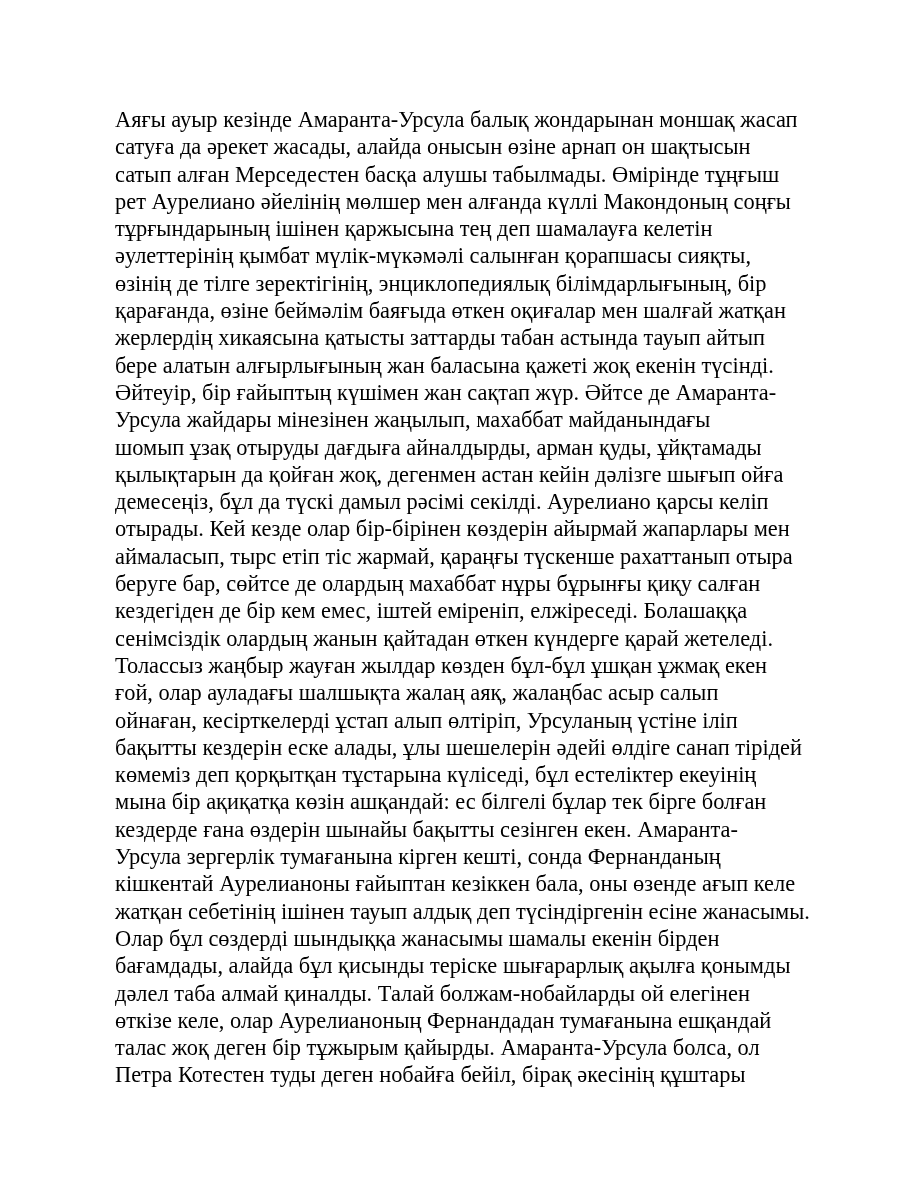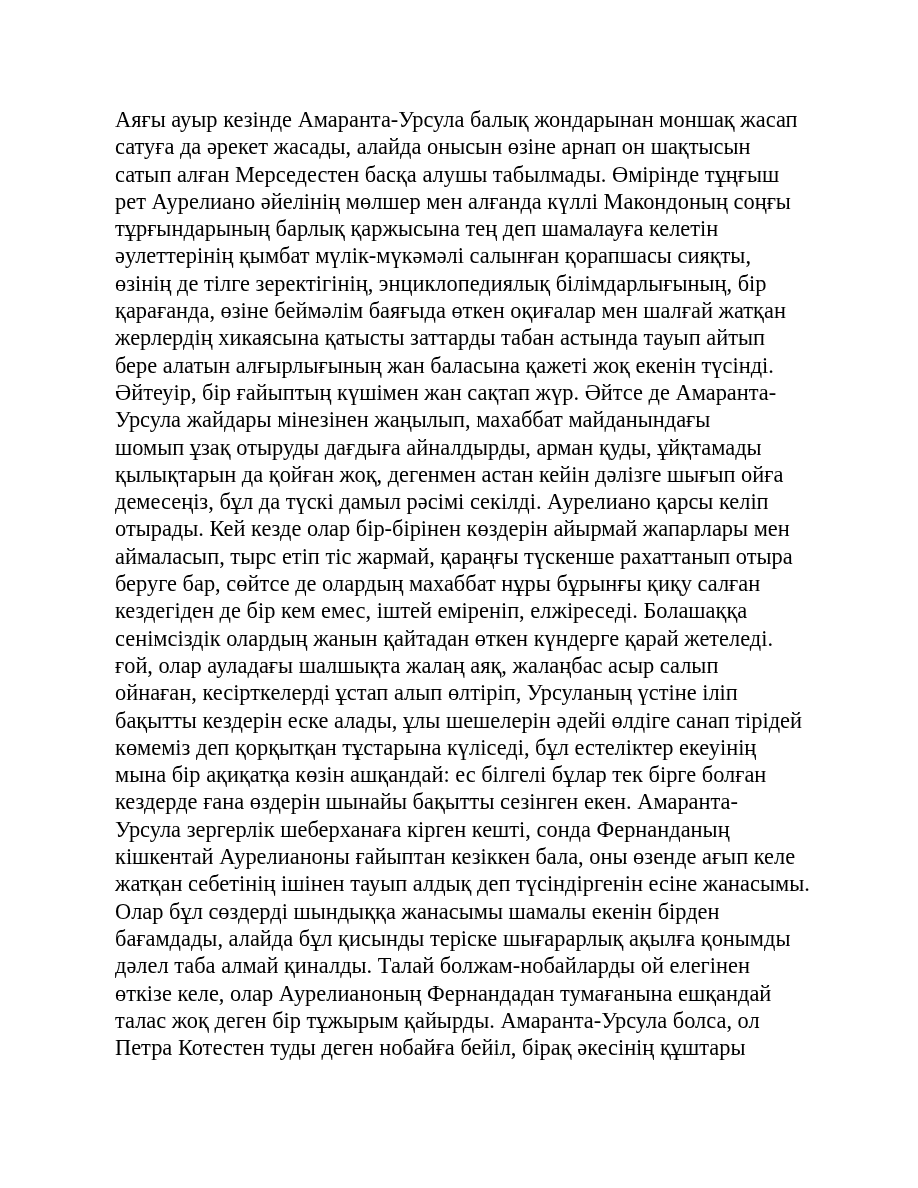--- a/index.html
+++ b/index.html
@@ -33,43 +33,44 @@
 </style>
 </head>
 <body>
 
 <div class="page">
   <div class="text-block">
       <div class="text-line">Аяғы ауыр кезінде Амаранта-Урсула балық жондарынан моншақ жасап</div>
       <div class="text-line">сатуға да әрекет жасады, алайда онысын өзіне арнап он шақтысын</div>
       <div class="text-line">сатып алған Мерседестен басқа алушы табылмады. Өмірінде тұңғыш</div>
       <div class="text-line">рет Аурелиано әйелінің мөлшер мен алғанда күллі Макондоның соңғы</div>
-      <div class="text-line">тұрғындарының барлық қаржысына тең деп шамалауға келетін</div>
+      <div class="text-line">тұрғындарының ішінен қаржысына тең деп шамалауға келетін</div>
       <div class="text-line">әулеттерінің қымбат мүлік-мүкәмәлі салынған қорапшасы сияқты,</div>
       <div class="text-line">өзінің де тілге зеректігінің, энциклопедиялық білімдарлығының, бір</div>
       <div class="text-line">қарағанда, өзіне беймәлім баяғыда өткен оқиғалар мен шалғай жатқан</div>
       <div class="text-line">жерлердің хикаясына қатысты заттарды табан астында тауып айтып</div>
       <div class="text-line">бере алатын алғырлығының жан баласына қажеті жоқ екенін түсінді.</div>
       <div class="text-line">Әйтеуір, бір ғайыптың күшімен жан сақтап жүр. Әйтсе де Амаранта-</div>
       <div class="text-line">Урсула жайдары мінезінен жаңылып, махаббат майданындағы</div>
       <div class="text-line">шомып ұзақ отыруды дағдыға айналдырды, арман қуды, ұйқтамады</div>
       <div class="text-line">қылықтарын да қойған жоқ, дегенмен астан кейін дәлізге шығып ойға</div>
       <div class="text-line">демесеңіз, бұл да түскі дамыл рәсімі секілді. Аурелиано қарсы келіп</div>
       <div class="text-line">отырады. Кей кезде олар бір-бірінен көздерін айырмай жапарлары мен</div>
       <div class="text-line">аймаласып, тырс етіп тіс жармай, қараңғы түскенше рахаттанып отыра</div>
       <div class="text-line">беруге бар, сөйтсе де олардың махаббат нұры бұрынғы қиқу салған</div>
       <div class="text-line">кездегіден де бір кем емес, іштей еміреніп, елжіреседі. Болашаққа</div>
       <div class="text-line">сенімсіздік олардың жанын қайтадан өткен күндерге қарай жетеледі.</div>
+      <div class="text-line">Толассыз жаңбыр жауған жылдар көзден бұл-бұл ұшқан ұжмақ екен</div>
       <div class="text-line">ғой, олар ауладағы шалшықта жалаң аяқ, жалаңбас асыр салып</div>
       <div class="text-line">ойнаған, кесірткелерді ұстап алып өлтіріп, Урсуланың үстіне іліп</div>
       <div class="text-line">бақытты кездерін еске алады, ұлы шешелерін әдейі өлдіге санап тірідей</div>
       <div class="text-line">көмеміз деп қорқытқан тұстарына күліседі, бұл естеліктер екеуінің</div>
       <div class="text-line">мына бір ақиқатқа көзін ашқандай: ес білгелі бұлар тек бірге болған</div>
       <div class="text-line">кездерде ғана өздерін шынайы бақытты сезінген екен. Амаранта-</div>
-      <div class="text-line">Урсула зергерлік шеберханаға кірген кешті, сонда Фернанданың</div>
+      <div class="text-line">Урсула зергерлік тумағанына кірген кешті, сонда Фернанданың</div>
       <div class="text-line">кішкентай Аурелианоны ғайыптан кезіккен бала, оны өзенде ағып келе</div>
       <div class="text-line">жатқан себетінің ішінен тауып алдық деп түсіндіргенін есіне жанасымы.</div>
       <div class="text-line">Олар бұл сөздерді шындыққа жанасымы шамалы екенін бірден</div>
       <div class="text-line">бағамдады, алайда бұл қисынды теріске шығарарлық ақылға қонымды</div>
       <div class="text-line">дәлел таба алмай қиналды. Талай болжам-нобайларды ой елегінен</div>
       <div class="text-line">өткізе келе, олар Аурелианоның Фернандадан тумағанына ешқандай</div>
       <div class="text-line">талас жоқ деген бір тұжырым қайырды. Амаранта-Урсула болса, ол</div>
       <div class="text-line">Петра Котестен туды деген нобайға бейіл, бірақ әкесінің құштары</div>
     </div>
 </div>

